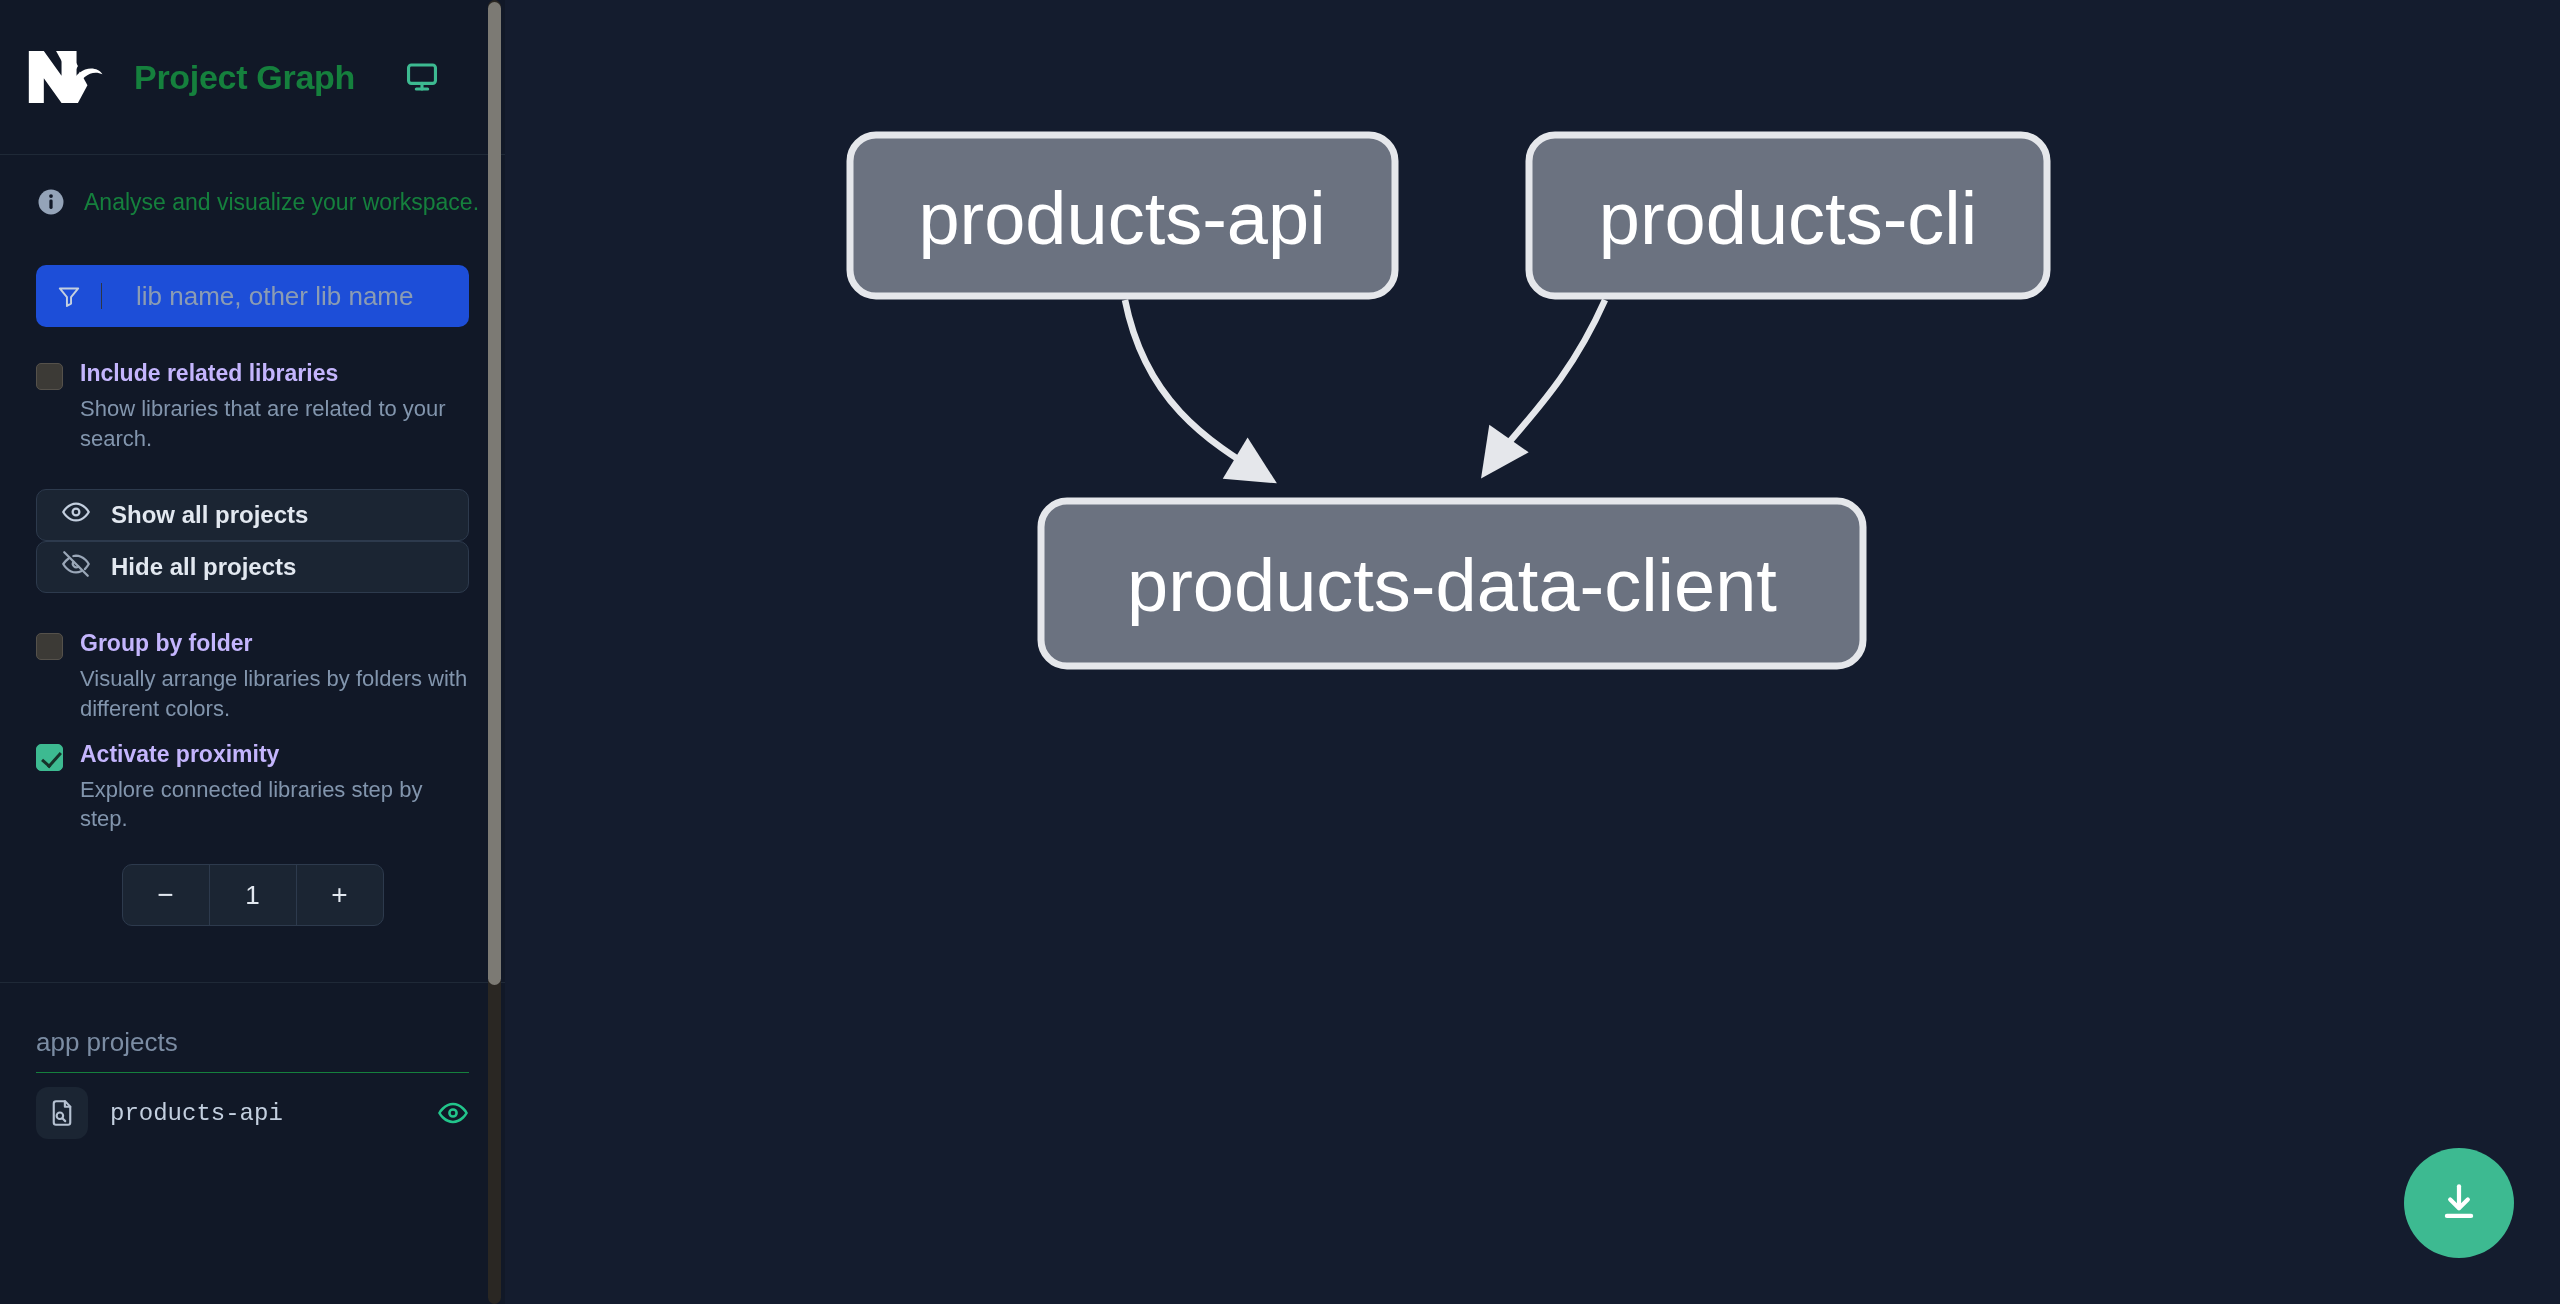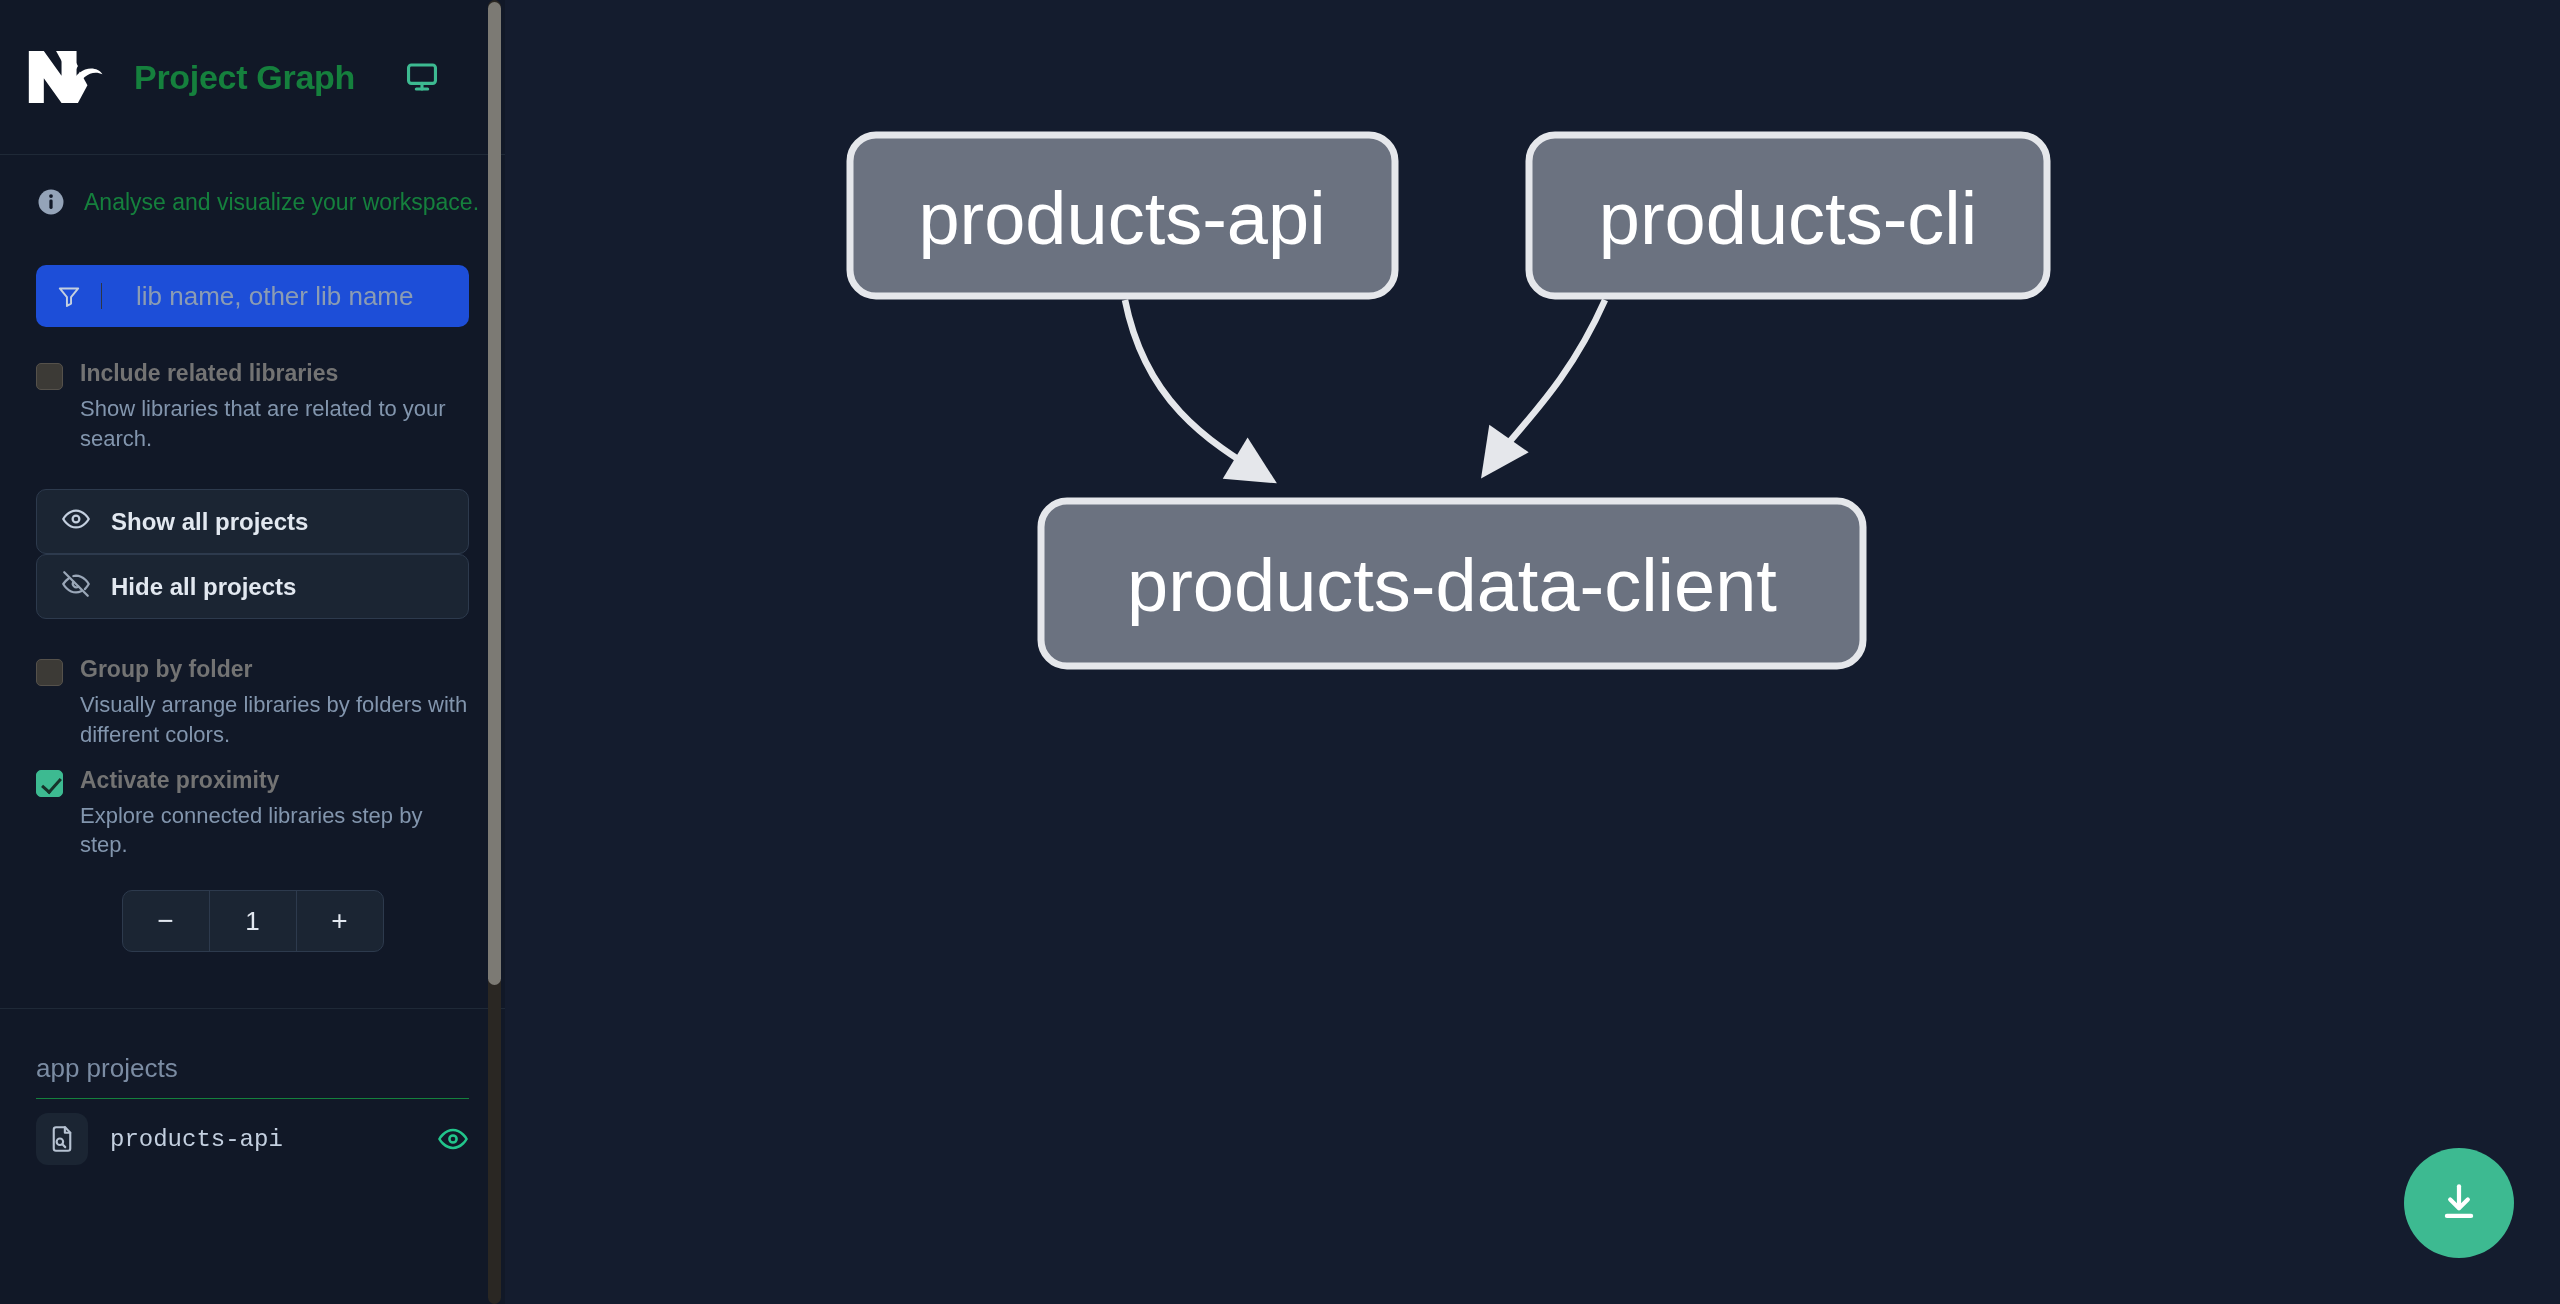--- a/index.html
+++ b/index.html
@@ -75,29 +75,29 @@
     background: #3c3a36; border: 1px solid #55514b;
     position: relative;
   }
   .cbox.checked { background: #3dba91; border-color: #3dba91; }
   .cbox.checked::after {
     content: ""; position: absolute;
     left: 9px; top: 3px; width: 8px; height: 16px;
     border: solid #17322a; border-width: 0 3.5px 3.5px 0;
     transform: rotate(42deg);
   }
-  .check-label { font-size: 23px; font-weight: bold; color: #737373; line-height: 1.25; }
+  .check-label { font-size: 23px; font-weight: bold; color: #c4b5fd; line-height: 1.25; }
   .check-desc {
     font-size: 22px; color: #8295ad; line-height: 1.35;
     margin-left: 44px; margin-top: 4px; max-width: 400px;
   }
 
   .btn {
     display: flex; align-items: center; gap: 20px;
-    height: 65px; width: 100%;
+    height: 52px; width: 100%;
     background: #1b2533;
     border: 1px solid #2d3a4d;
     border-radius: 10px;
     padding-left: 24px;
     color: #e2e8f0; font-size: 24px; font-weight: bold;
     font-family: "Liberation Sans", sans-serif;
     cursor: pointer;
   }
   .btn + .btn { }
   .btn svg { width: 30px; height: 30px; flex: 0 0 30px; }

